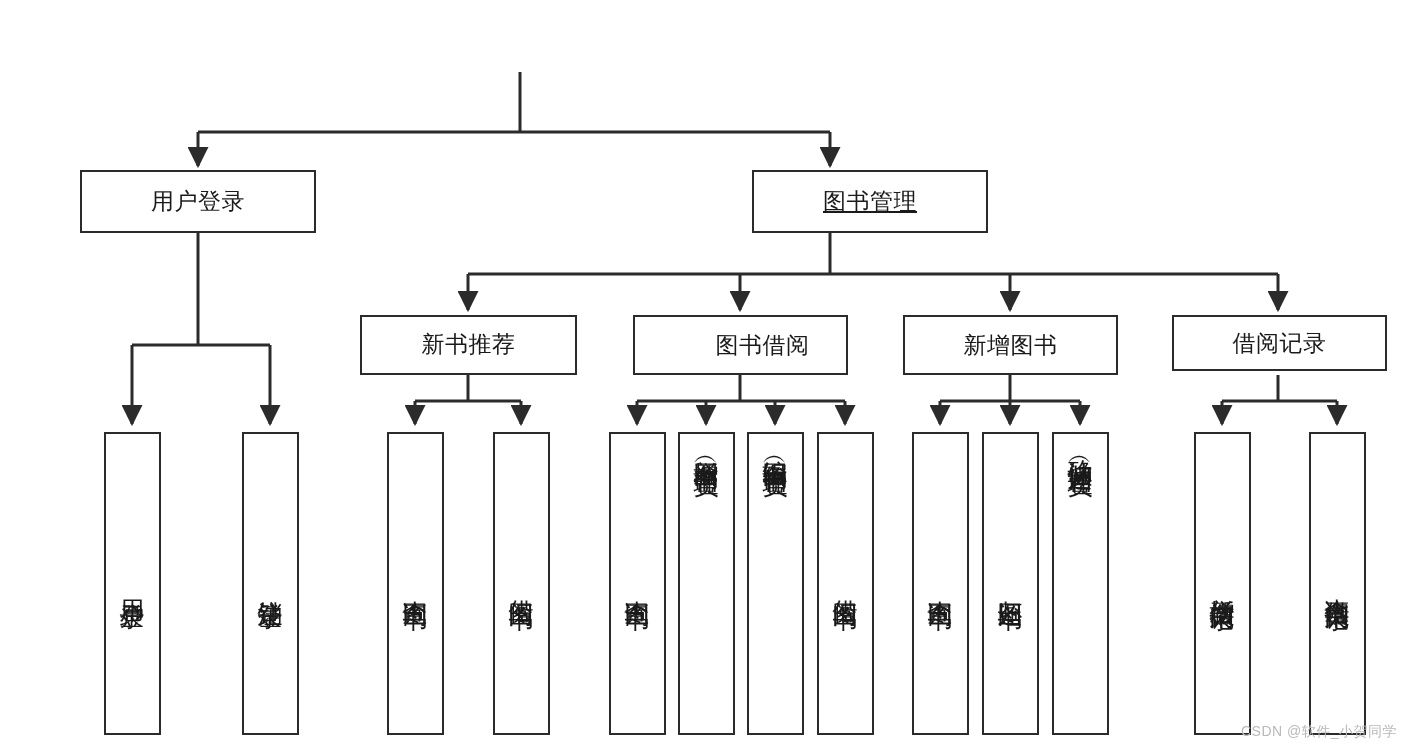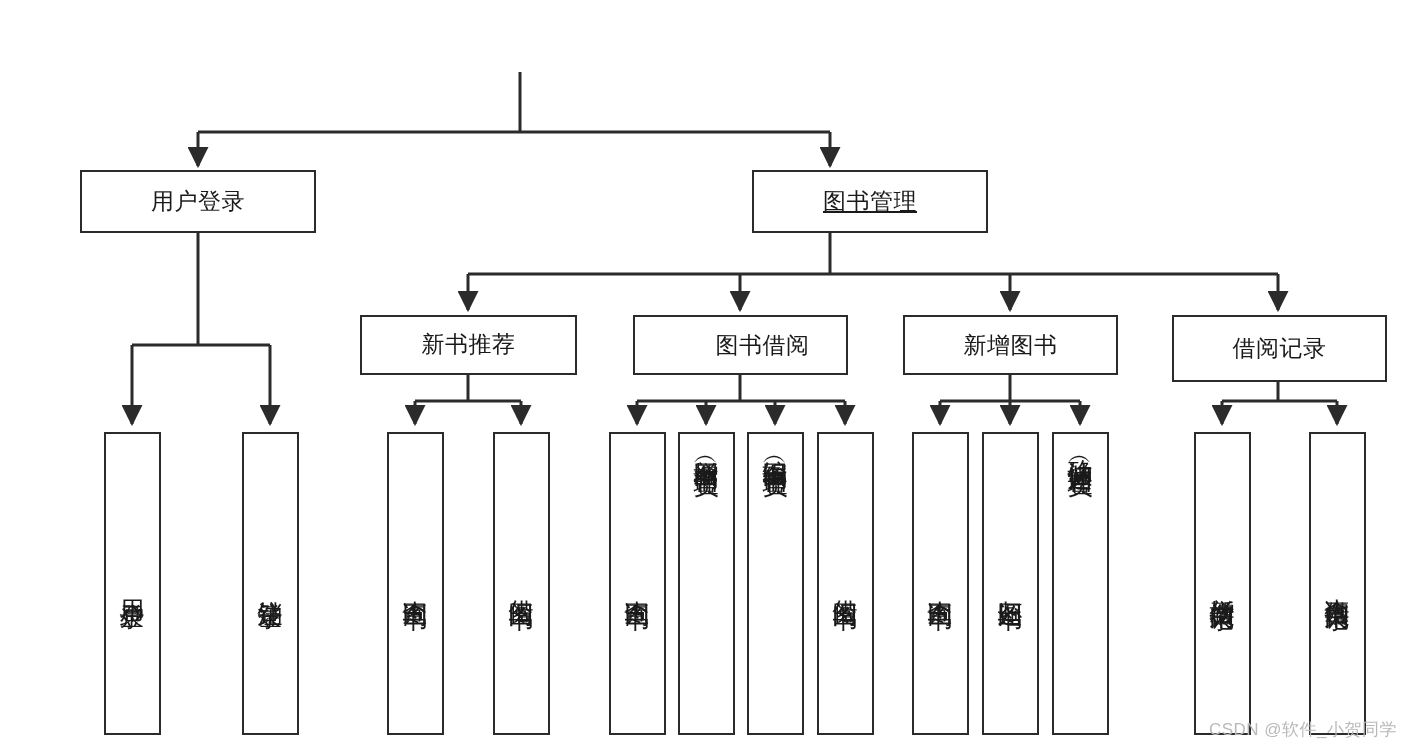--- a/index.html
+++ b/index.html
@@ -65,21 +65,21 @@
     max-height: 296px;
   }
   .node.vertical.centered {
     align-items: center;
     padding-top: 0;
   }
   #watermark {
     position: absolute;
     right: 8px;
     bottom: 6px;
-    font-size: 17px;
+    font-size: 14px;
     color: #b9b9b9;
     letter-spacing: 0.5px;
     white-space: nowrap;
     user-select: none;
   }
 </style>
 </head>
 <body>
 
 <div id="diagram-root">
@@ -147,21 +147,21 @@
 
   <div class="node horizontal" style="left:360px; top:315px; width:217px; height:60px;font-family:Liberation Serif, serif;">
     <span class="node-label">新书推荐</span>
   </div>
   <div class="node horizontal" style="left:633px; top:315px; width:215px; height:60px;padding-left:44px;">
     <span class="node-label">图书借阅</span>
   </div>
   <div class="node horizontal" style="left:903px; top:315px; width:215px; height:60px;">
     <span class="node-label">新增图书</span>
   </div>
-  <div class="node horizontal" style="left:1172px; top:315px; width:215px; height:67px;">
+  <div class="node horizontal" style="left:1172px; top:315px; width:215px; height:56px;">
     <span class="node-label">借阅记录</span>
   </div>
 
   <div class="node vertical centered" style="left:104px; top:432px; width:57px; height:303px;">
     <span class="node-label">用户登录</span>
   </div>
   <div class="node vertical centered" style="left:242px; top:432px; width:57px; height:303px;">
     <span class="node-label">注销登录</span>
   </div>
 

